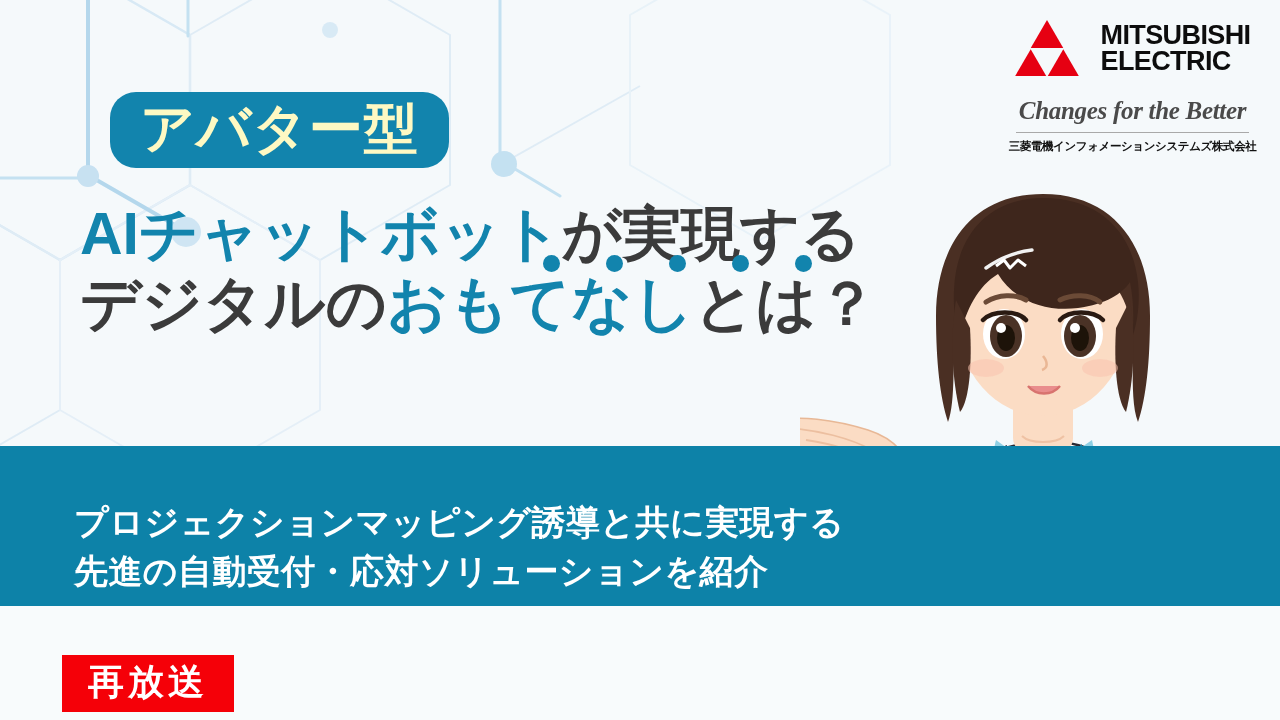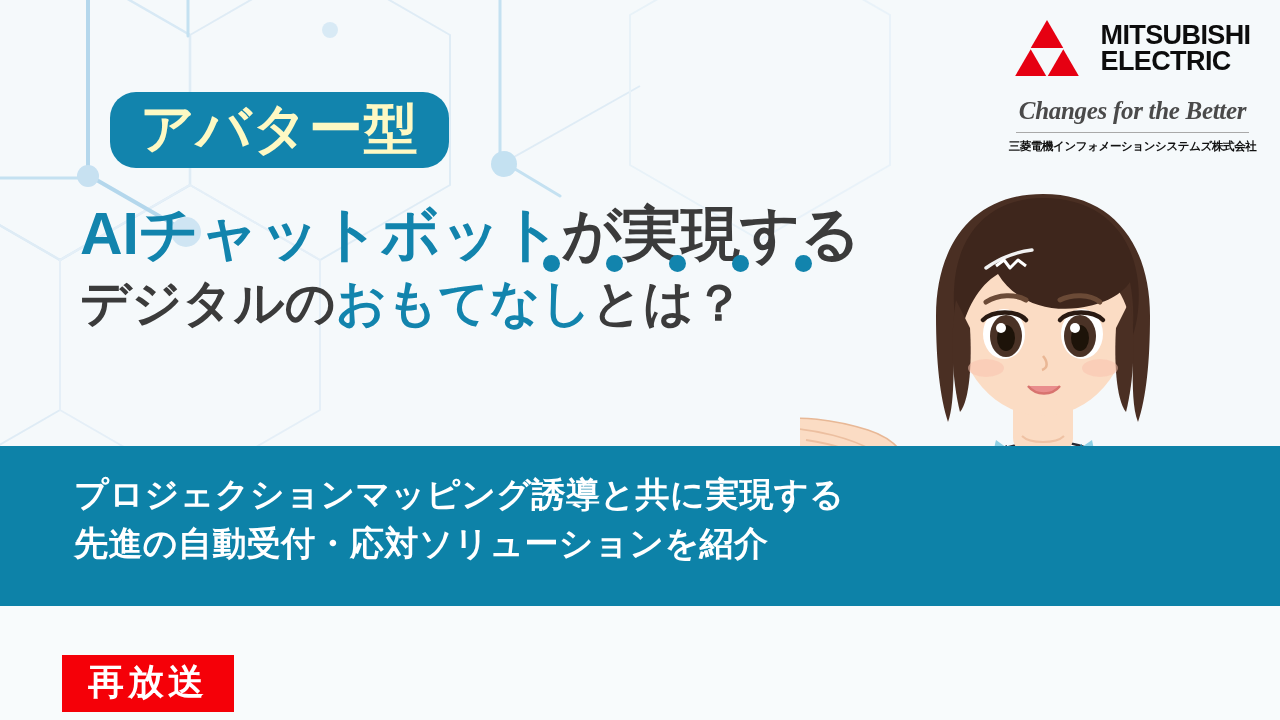--- a/index.html
+++ b/index.html
@@ -56,40 +56,40 @@
     color:#fef9c3;
     font-size:54px; font-weight:bold;
     letter-spacing:1px; line-height:1;
     white-space:nowrap;
     margin-left:28px;
   }
   
   #headline { position:absolute; left:80px; top:205px; width:920px; }
   .hl-line { white-space:nowrap; line-height:1.0; }
   #hl-line1 { font-size:59px; font-weight:bold; margin-bottom:14px; }
-  #hl-line2 { font-size:50px; font-weight:bold; position:relative; }
+  #hl-line2 { font-size:60px; font-weight:bold; position:relative;font-family:Liberation Mono, monospace; }
   .accent { color:#1284ad; }
   .dark { color:#3b3b3b; }
   
   #emph-dots {
     position:absolute; left:463px; top:-23px;
     display:flex; gap:46px;
   }
   #emph-dots span {
     display:block; width:17px; height:17px;
     border-radius:50%; background:#1284ad;
   }
   
   #subtitle-band {
     position:absolute; left:0; top:446px;
     width:1280px; height:160px;
     background:#0d82a8;
   }
   #subtitle-text {
-    position:absolute; left:74px; top:470px;
+    position:absolute; left:74px; top:498px;
     color:#ffffff; font-size:34px; font-weight:bold;
     line-height:1.44; white-space:nowrap;
     letter-spacing:0.4px;
   }
   
   #bottom-bar {
     position:absolute; left:0; top:606px;
     width:1280px; height:114px;
     background:#f8fbfc;
     display:flex; align-items:center;

